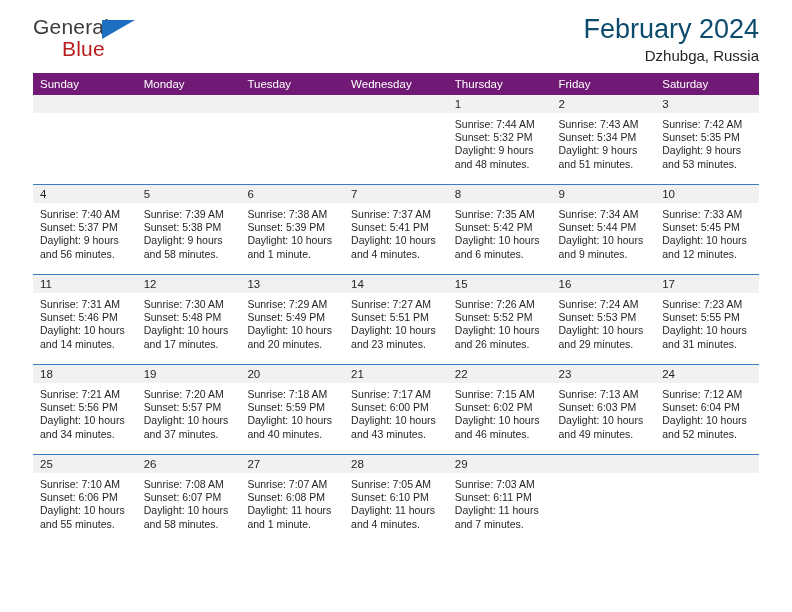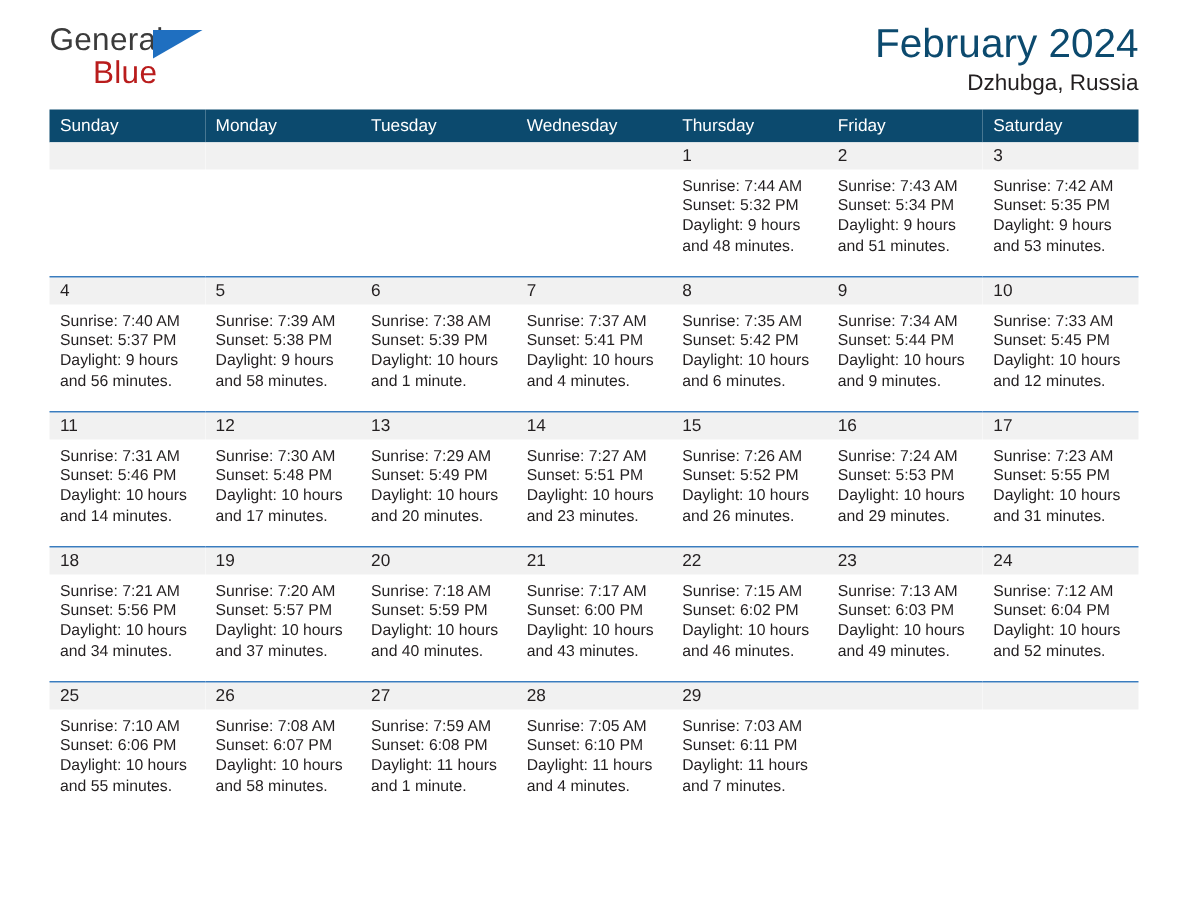--- a/index.html
+++ b/index.html
@@ -82,21 +82,21 @@
     white-space: nowrap;
   }
 
   
   .calendar {
     width: 726px;
     border-collapse: collapse;
     table-layout: fixed;
   }
   .dow-row th {
-    background: #0c4a6e;
+    background: #701a75;
     color: #ffffff;
     font-weight: normal;
     font-size: 11.5px;
     text-align: left;
     padding: 5px 0 5px 7px;
     height: 11px;
     border: none;
   }
   .week {
     border-top: 1px solid #3a7cbe;
@@ -414,21 +414,21 @@
             <div class="dayinfo">
               <div>Sunrise: 7:08 AM</div>
               <div>Sunset: 6:07 PM</div>
               <div>Daylight: 10 hours</div>
               <div>and 58 minutes.</div>
             </div>
           </td>
           <td class="daycell">
             <div class="daynum">27</div>
             <div class="dayinfo">
-              <div>Sunrise: 7:59 AM</div>
+              <div>Sunrise: 7:07 AM</div>
               <div>Sunset: 6:08 PM</div>
               <div>Daylight: 11 hours</div>
               <div>and 1 minute.</div>
             </div>
           </td>
           <td class="daycell">
             <div class="daynum">28</div>
             <div class="dayinfo">
               <div>Sunrise: 7:05 AM</div>
               <div>Sunset: 6:10 PM</div>

